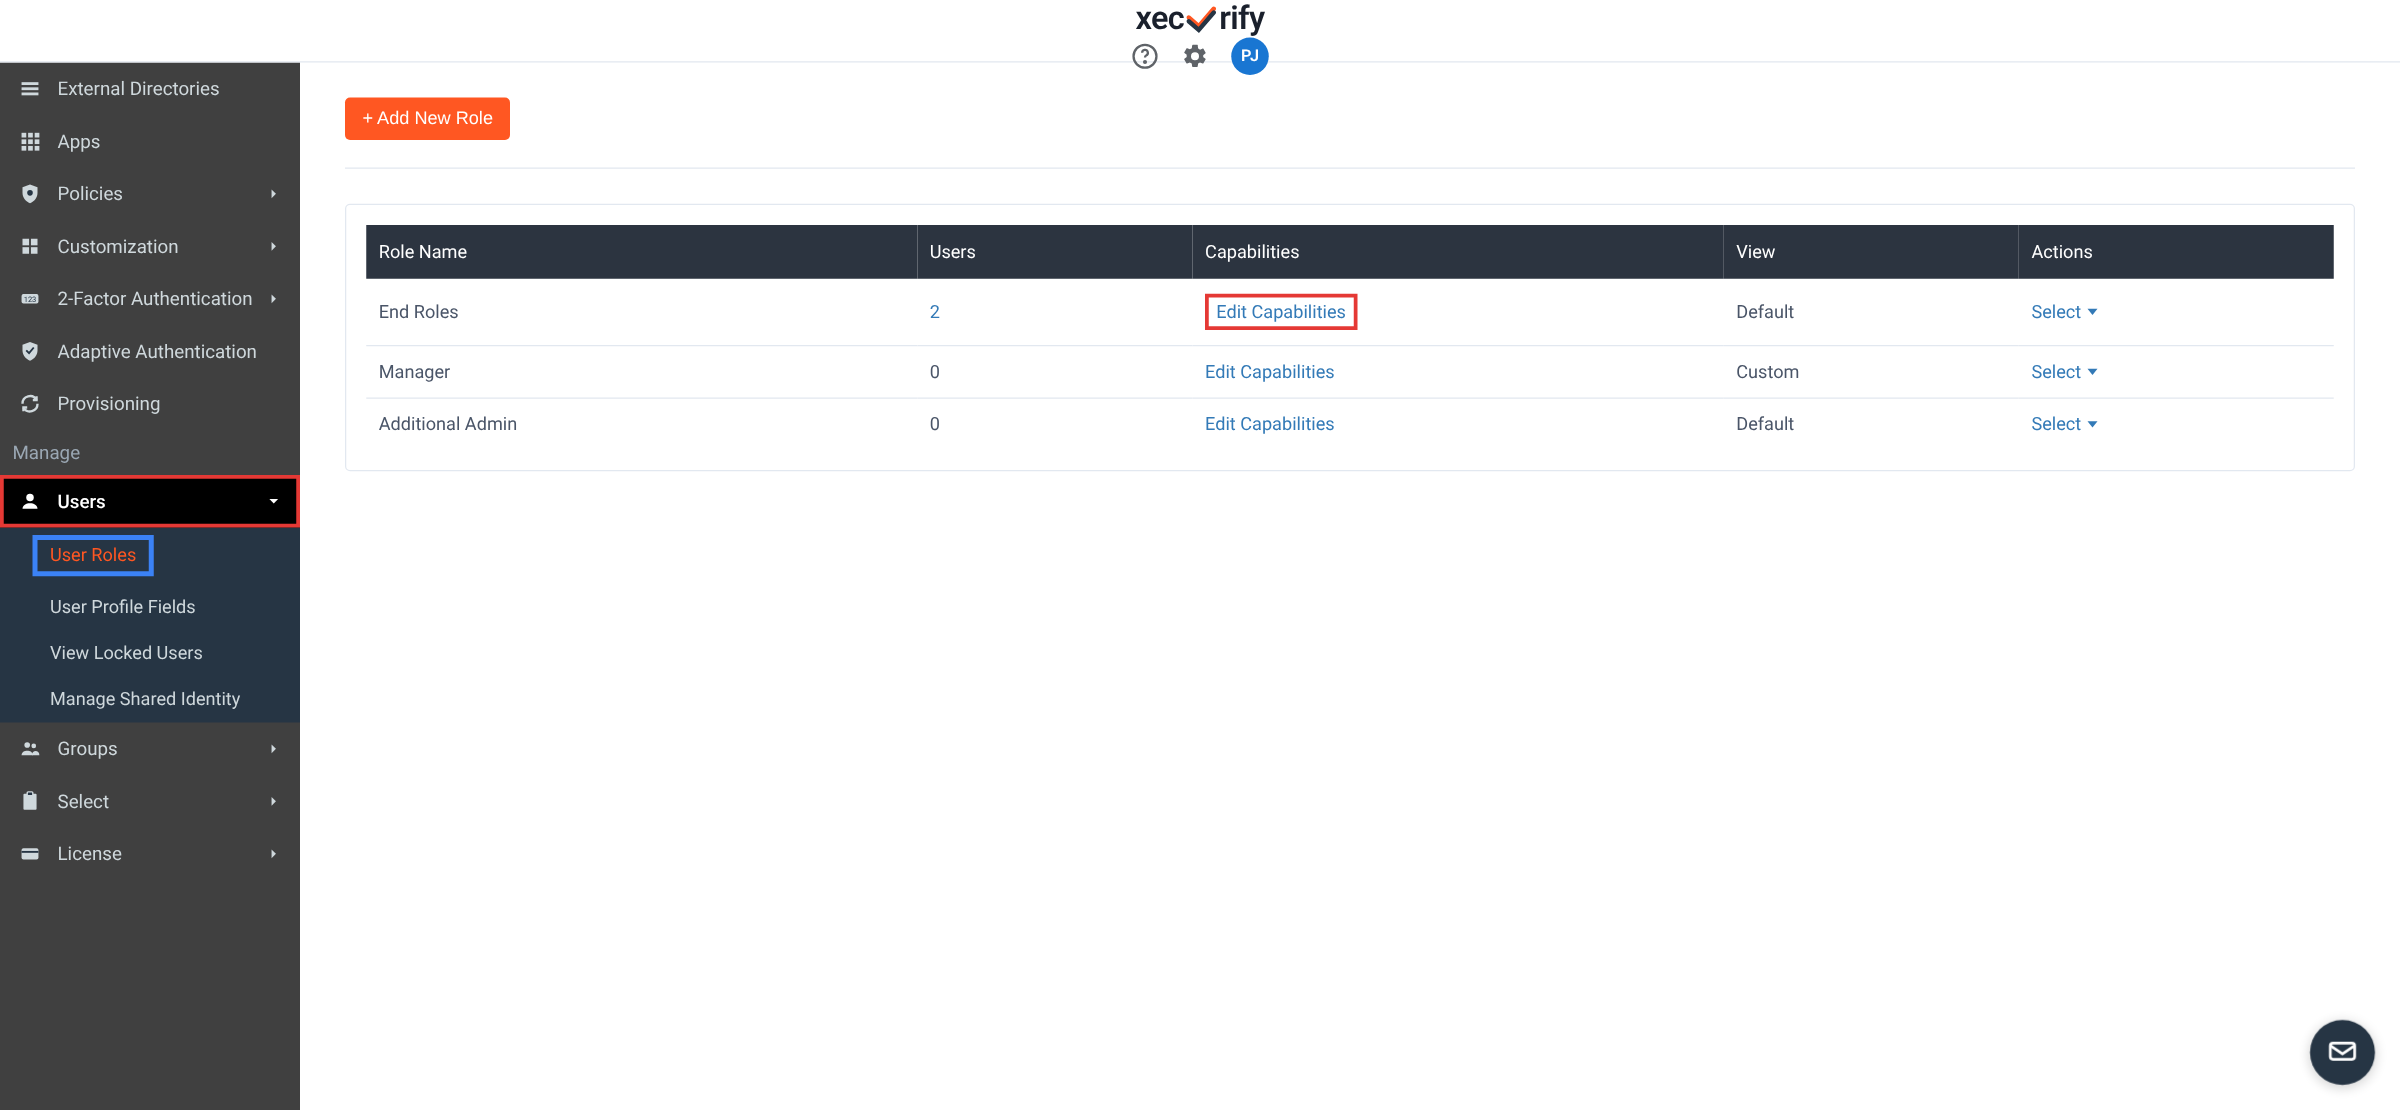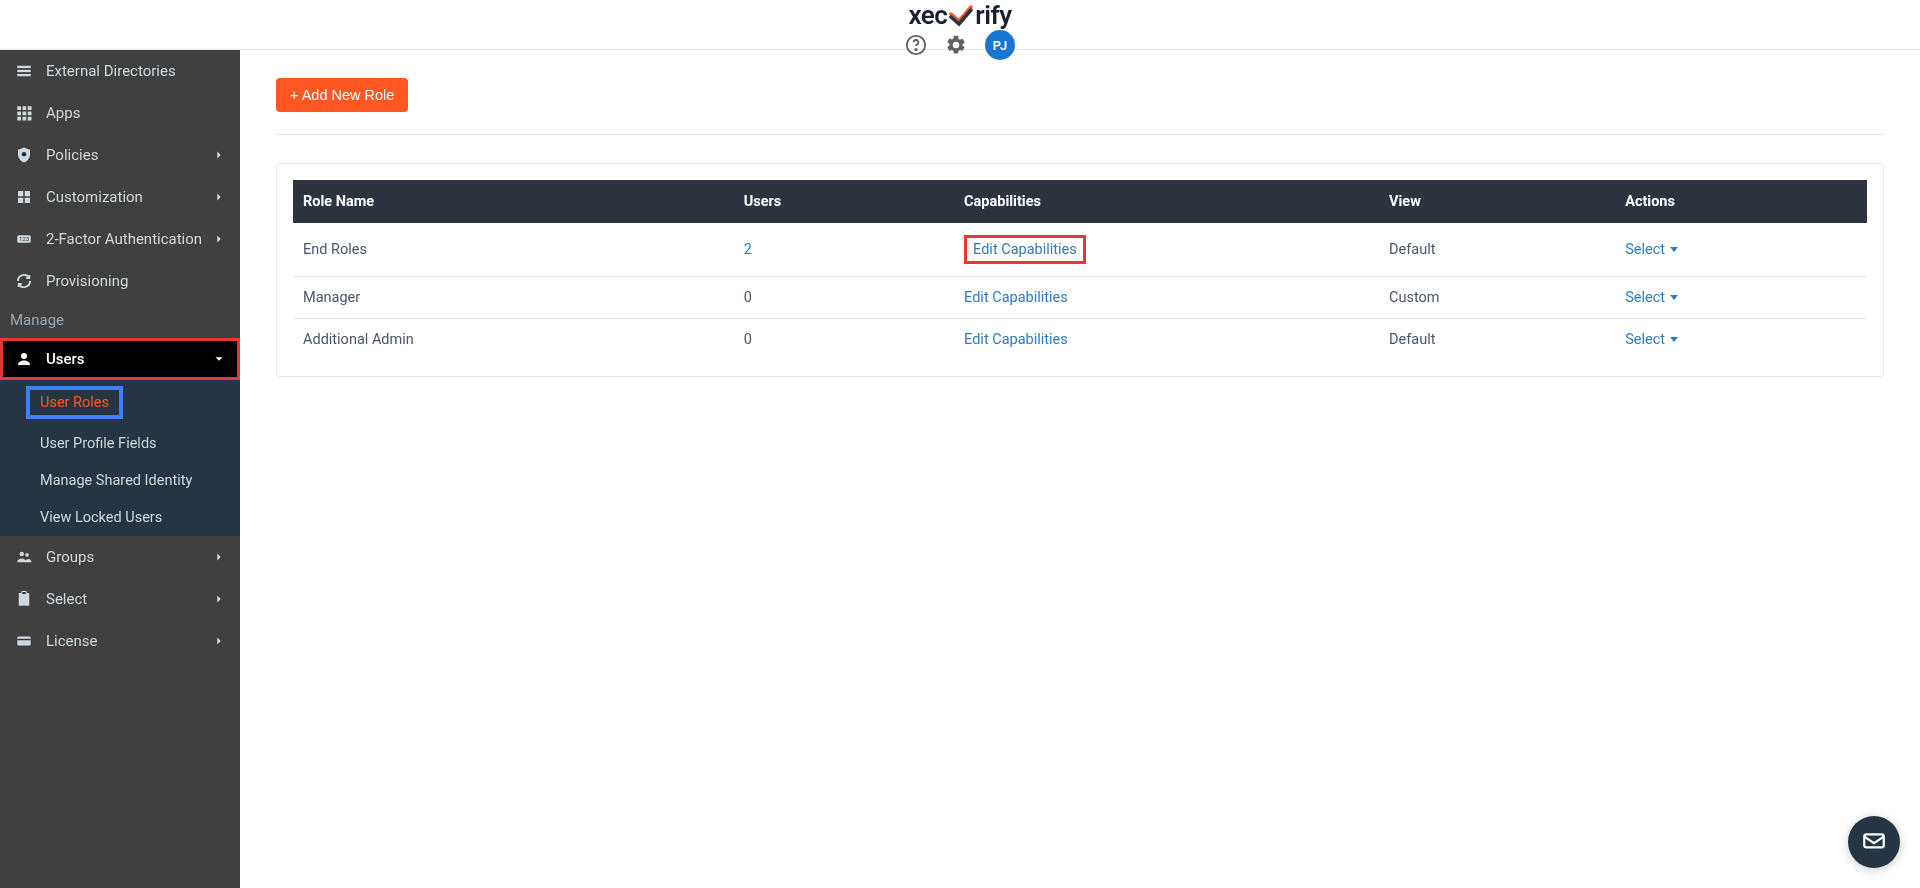--- a/index.html
+++ b/index.html
@@ -177,21 +177,21 @@
     table {
       width: 100%;
       border-collapse: collapse;
       font-size: 14.5px;
     }
     thead tr {
       background: #2c3440;
     }
     thead th {
       color: #fff;
-      font-weight: 700;
+      font-weight: 400;
       text-align: left;
       padding: 13px 10px;
       margin-left: 40px;
     }
     tbody td {
       padding: 12px 10px;
       border-bottom: 1px solid #e2e8f0;
       color: #4a5568;
     }
     tbody tr:last-child td { border-bottom: none; }
@@ -330,20 +330,29 @@
       </span>
       <span>2-Factor Authentication</span>
       <span class="chevron">
         <svg width="14" height="14" viewBox="0 0 24 24" fill="#cfd8dc">
             <path d="M9 6 L15 12 L9 18"></path>
           </svg>
       </span>
     </div>
     <div class="sidebar-item">
       <span class="icon">
+        <svg width="18" height="18" viewBox="0 0 24 24" fill="#cfd8dc">
+            <path d="M12 2 L4 5 V11 C4 16 7.5 20.5 12 22 C16.5 20.5 20 16 20 11 V5 Z"></path>
+            <path d="M8 11 L11 14 L16 8" stroke="#263544" stroke-width="2" fill="none"></path>
+          </svg>
+      </span>
+      <span>Adaptive Authentication</span>
+    </div>
+    <div class="sidebar-item">
+      <span class="icon">
         <svg width="18" height="18" viewBox="0 0 24 24" fill="none" stroke="#cfd8dc" stroke-width="2.5">
             <path d="M4 12 A8 8 0 0 1 19 8"></path>
             <path d="M20 12 A8 8 0 0 1 5 16"></path>
             <path d="M19 4 L19 8 L15 8"></path>
             <path d="M5 20 L5 16 L9 16"></path>
           </svg>
       </span>
       <span>Provisioning</span>
     </div>
 
@@ -362,22 +371,22 @@
             <path d="M6 9 L12 15 L18 9"></path>
           </svg>
       </span>
     </div>
 
     <div class="submenu">
       <div style="padding:6px 0;">
         <span class="submenu-item active active-box">User Roles</span>
       </div>
       <div class="submenu-item">User Profile Fields</div>
+      <div class="submenu-item">View Locked Users</div>
       <div class="submenu-item">Manage Shared Identity</div>
-      <div class="submenu-item">View Locked Users</div>
     </div>
 
     <div class="sidebar-item">
       <span class="icon">
         <svg width="18" height="18" viewBox="0 0 24 24" fill="#cfd8dc">
             <circle cx="9" cy="8" r="3"></circle>
             <circle cx="16" cy="9" r="2.5"></circle>
             <path d="M3 19 C3 15.5 6 14 9 14 C12 14 15 15.5 15 19 Z"></path>
             <path d="M14 19 C14 16 16 14.5 18 14.5 C20 14.5 22 16 22 19 Z"></path>
           </svg>

